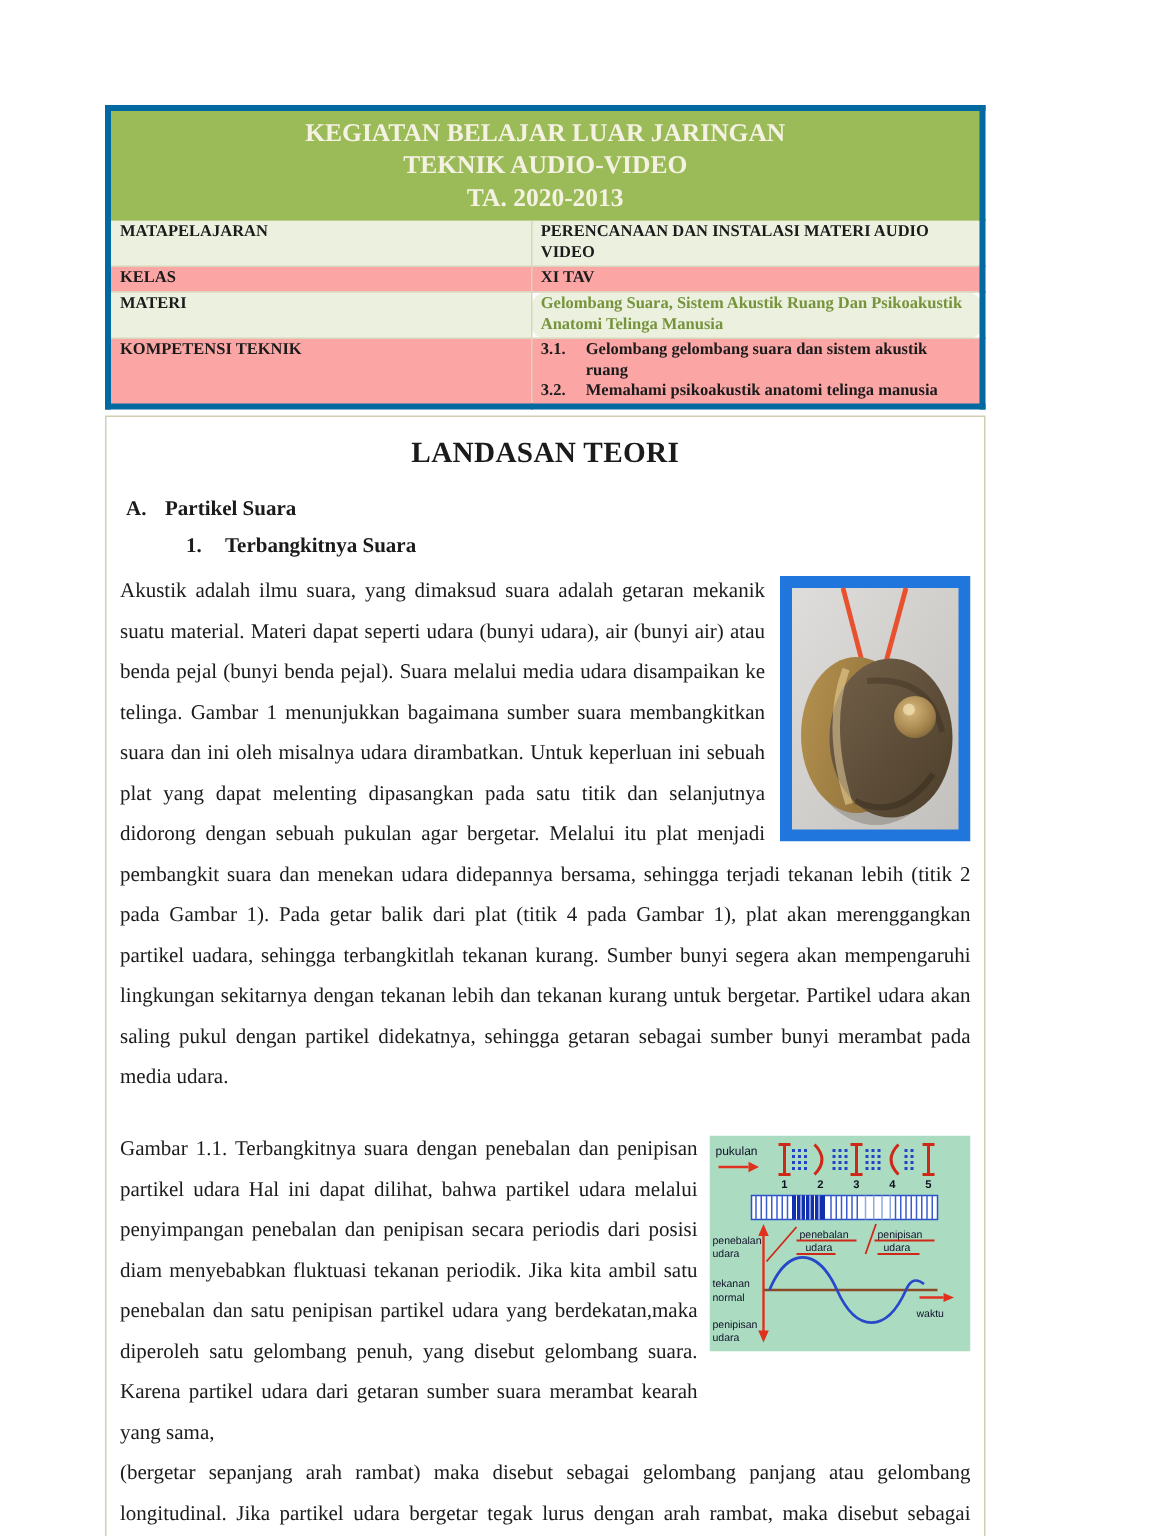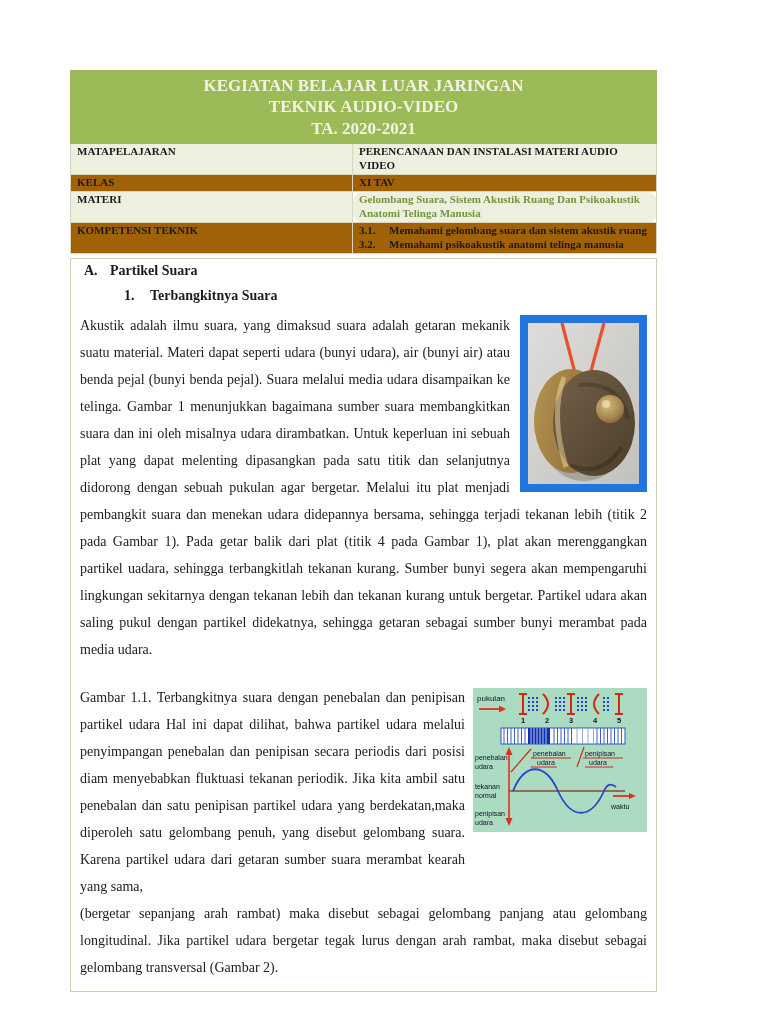--- a/index.html
+++ b/index.html
@@ -8,40 +8,40 @@
     width:768px; height:1024px;
     font-family:"Liberation Serif", serif;
     color:#1b1b1b;
     position:relative;
     overflow:hidden;
   }
   .canvas { position:absolute; inset:0; background:#ffffff; }
   .doc { position:absolute; left:70px; top:70px; width:587px; }
 
   
-  table.header-table { width:100%; border-collapse:collapse; border:1px solid #0369a1; }
+  table.header-table { width:100%; border-collapse:collapse; border:4px solid #0369a1; }
   .header-table td {
     border:1px solid #d9d6bd;
     padding:1px 6px 2px 6px;
     font-weight:bold;
     font-size:11px;
     line-height:1.22;
     vertical-align:top;
   }
   td.title-cell {
     background:#9bbb59;
     color:#f5f2e3;
     text-align:center;
     font-size:17px;
     line-height:1.26;
     padding:4px 6px;
     border-color:#9bbb59;
   }
   .row-green td { background:#ebf1de; }
-  .row-white td { background:#a16207; }
+  .row-white td { background:#fca5a5; }
   .col-label { width:282px; }
   .materi-value { color:#77933c;border-radius:10px; }
   .kd-item { display:flex;justify-content:center; }
   .kd-num { width:30px; flex:none; }
   .kd-text { flex:1; }
 
   
   .body-box {
     margin-top:4px;
     border:1px solid #d2ceb4;
@@ -86,52 +86,53 @@
 
 <div class="canvas">
   <div class="doc">
 
     <table class="header-table">
       <tbody>
           <tr>
         <td class="title-cell" colspan="2">
           <div>KEGIATAN BELAJAR LUAR JARINGAN</div>
           <div>TEKNIK AUDIO-VIDEO</div>
-          <div>TA. 2020-2021</div>
+          <div>TA. 2020-2013</div>
         </td>
       </tr>
       <tr class="row-green">
         <td class="col-label">MATAPELAJARAN</td>
         <td>PERENCANAAN DAN INSTALASI MATERI AUDIO VIDEO</td>
       </tr>
       <tr class="row-white">
         <td class="col-label">KELAS</td>
         <td>XI TAV</td>
       </tr>
       <tr class="row-green">
         <td class="col-label">MATERI</td>
         <td class="materi-value">Gelombang Suara, Sistem Akustik Ruang Dan Psikoakustik Anatomi Telinga Manusia</td>
       </tr>
       <tr class="row-white">
         <td class="col-label">KOMPETENSI TEKNIK</td>
         <td>
           <div class="kd-item">
             <span class="kd-num">3.1.</span>
-            <span class="kd-text">Memahami gelombang suara dan sistem akustik ruang</span>
+            <span class="kd-text">Gelombang gelombang suara dan sistem akustik ruang</span>
           </div>
           <div class="kd-item">
             <span class="kd-num">3.2.</span>
             <span class="kd-text">Memahami psikoakustik anatomi telinga manusia</span>
           </div>
         </td>
       </tr>
     </tbody>
       </table>
 
     <div class="body-box">
+      <div class="landasan">LANDASAN TEORI</div>
 
       <div class="sec-head">
         <span class="numspan">A.</span>
         <span>Partikel Suara</span>
       </div>
       <div class="sub-head">
         <span class="numspan">1.</span>
         <span>Terbangkitnya Suara</span>
       </div>
 

